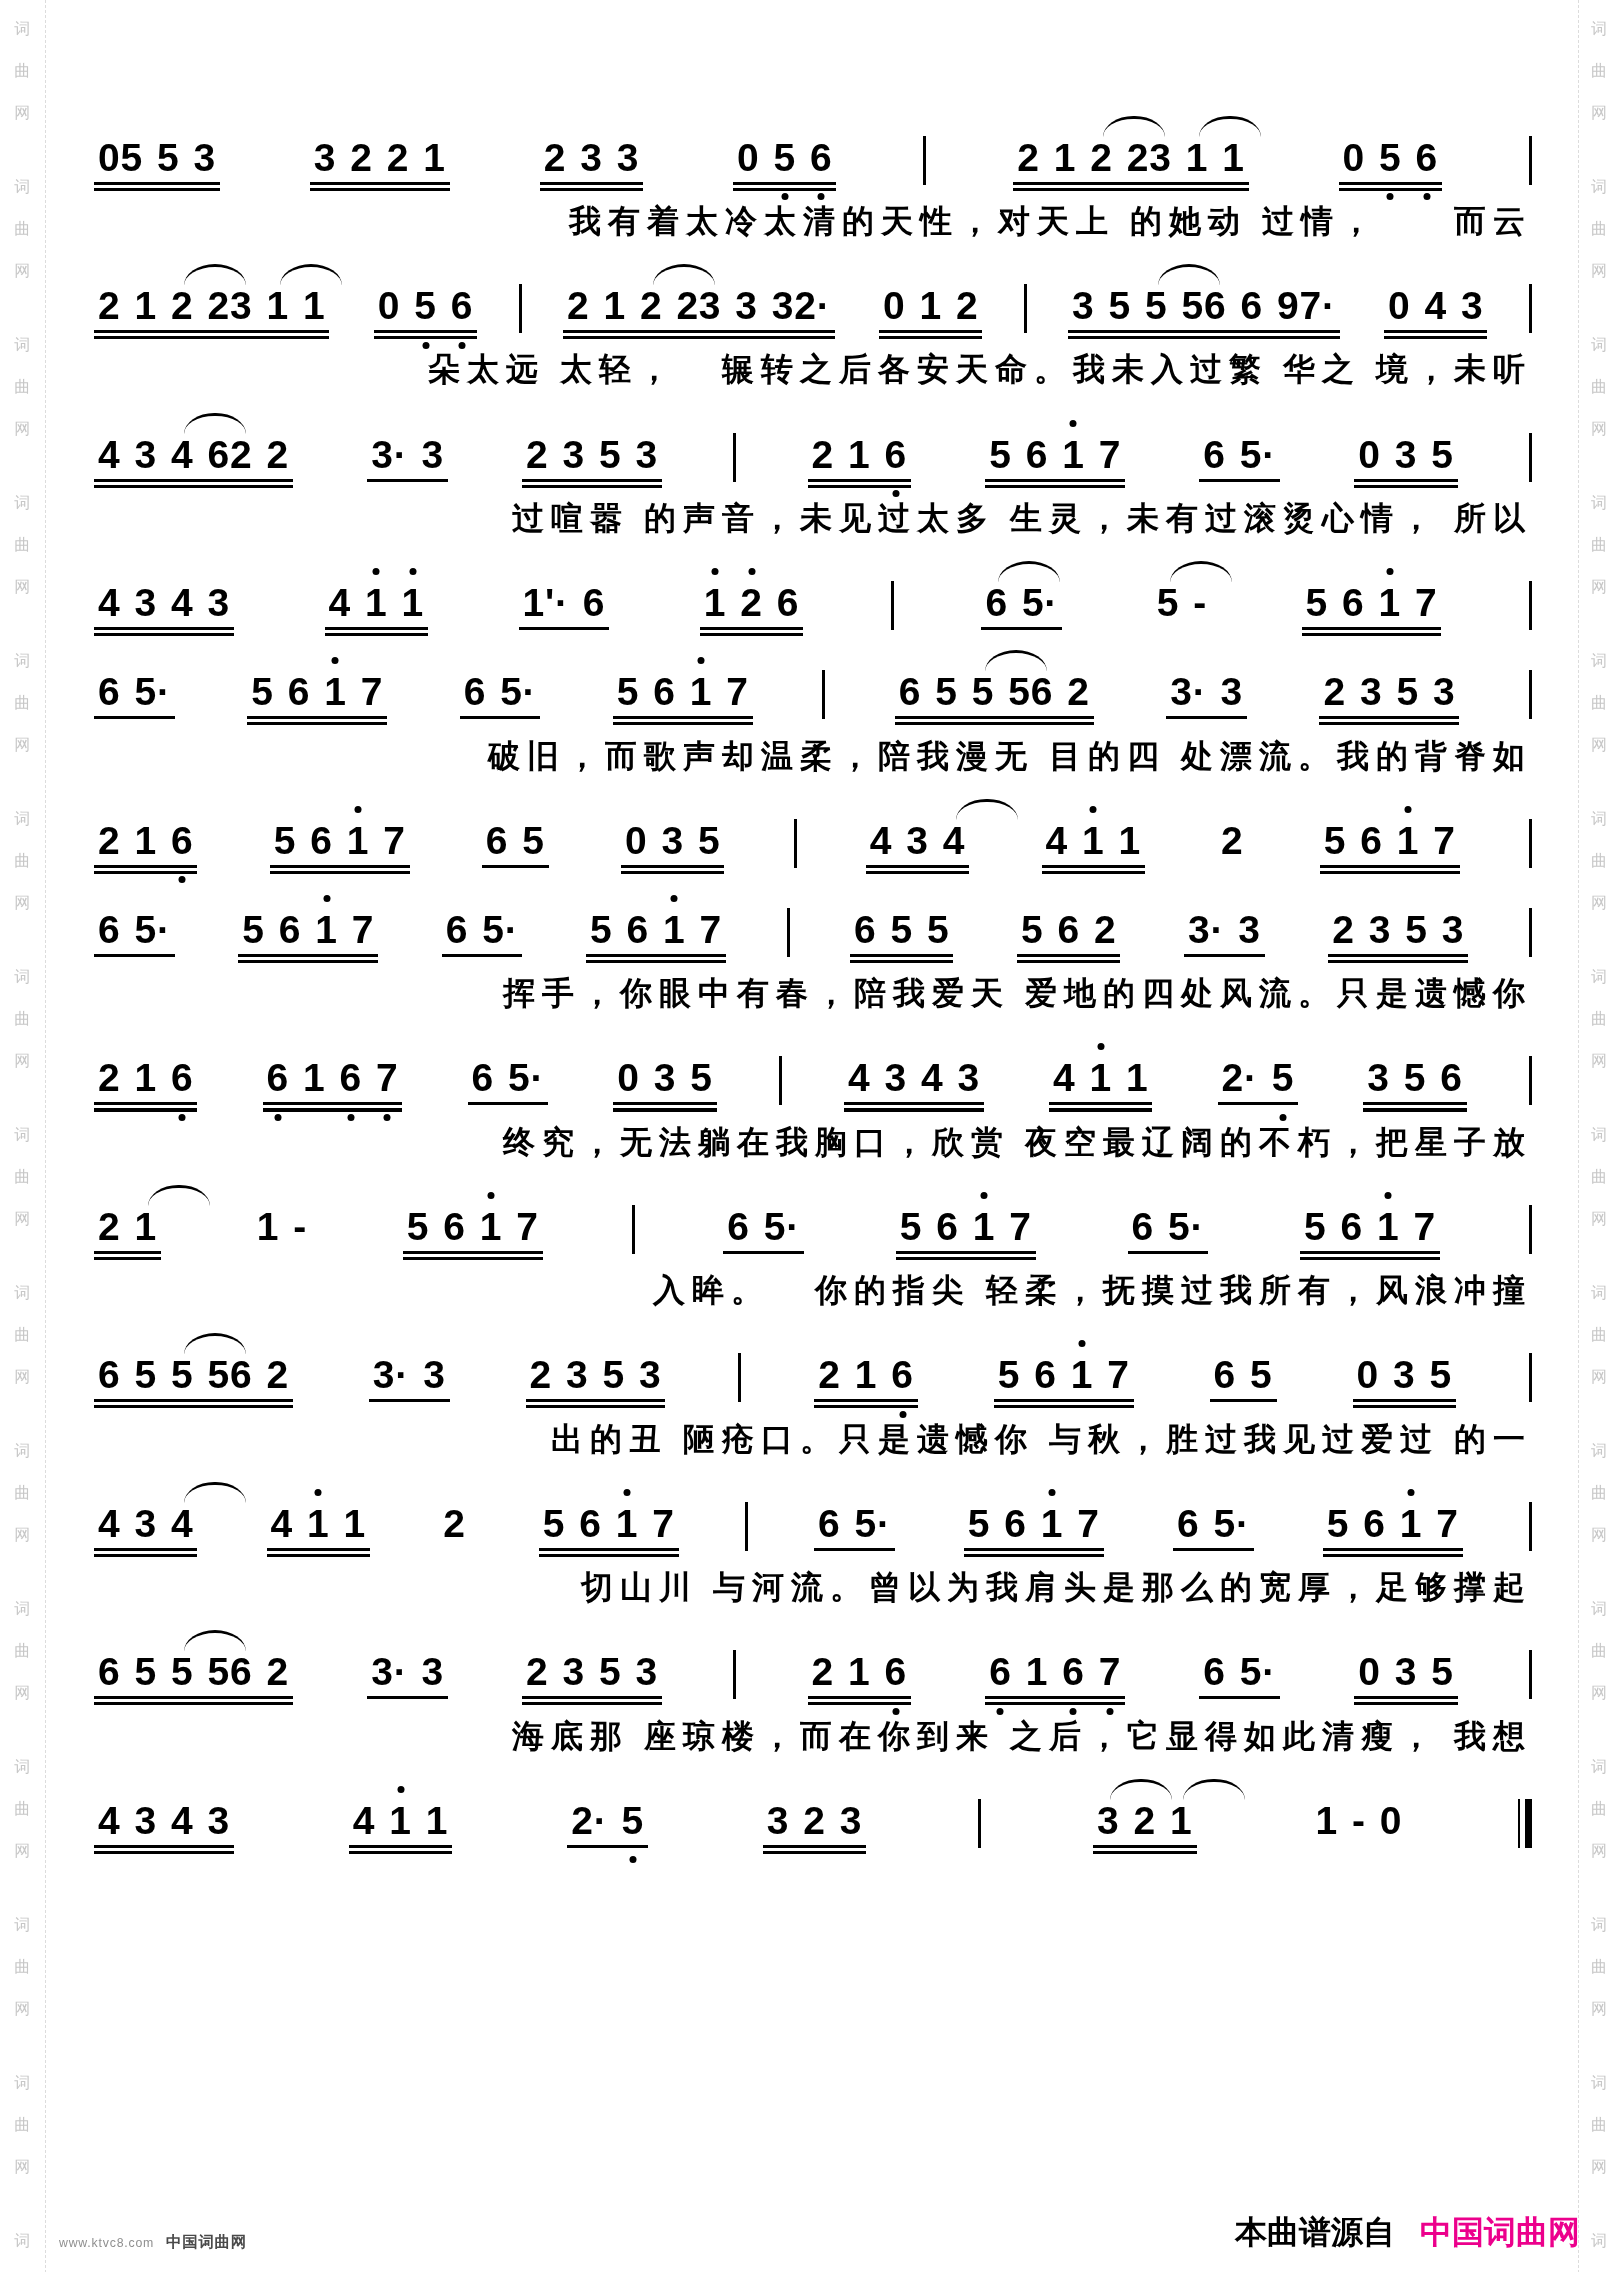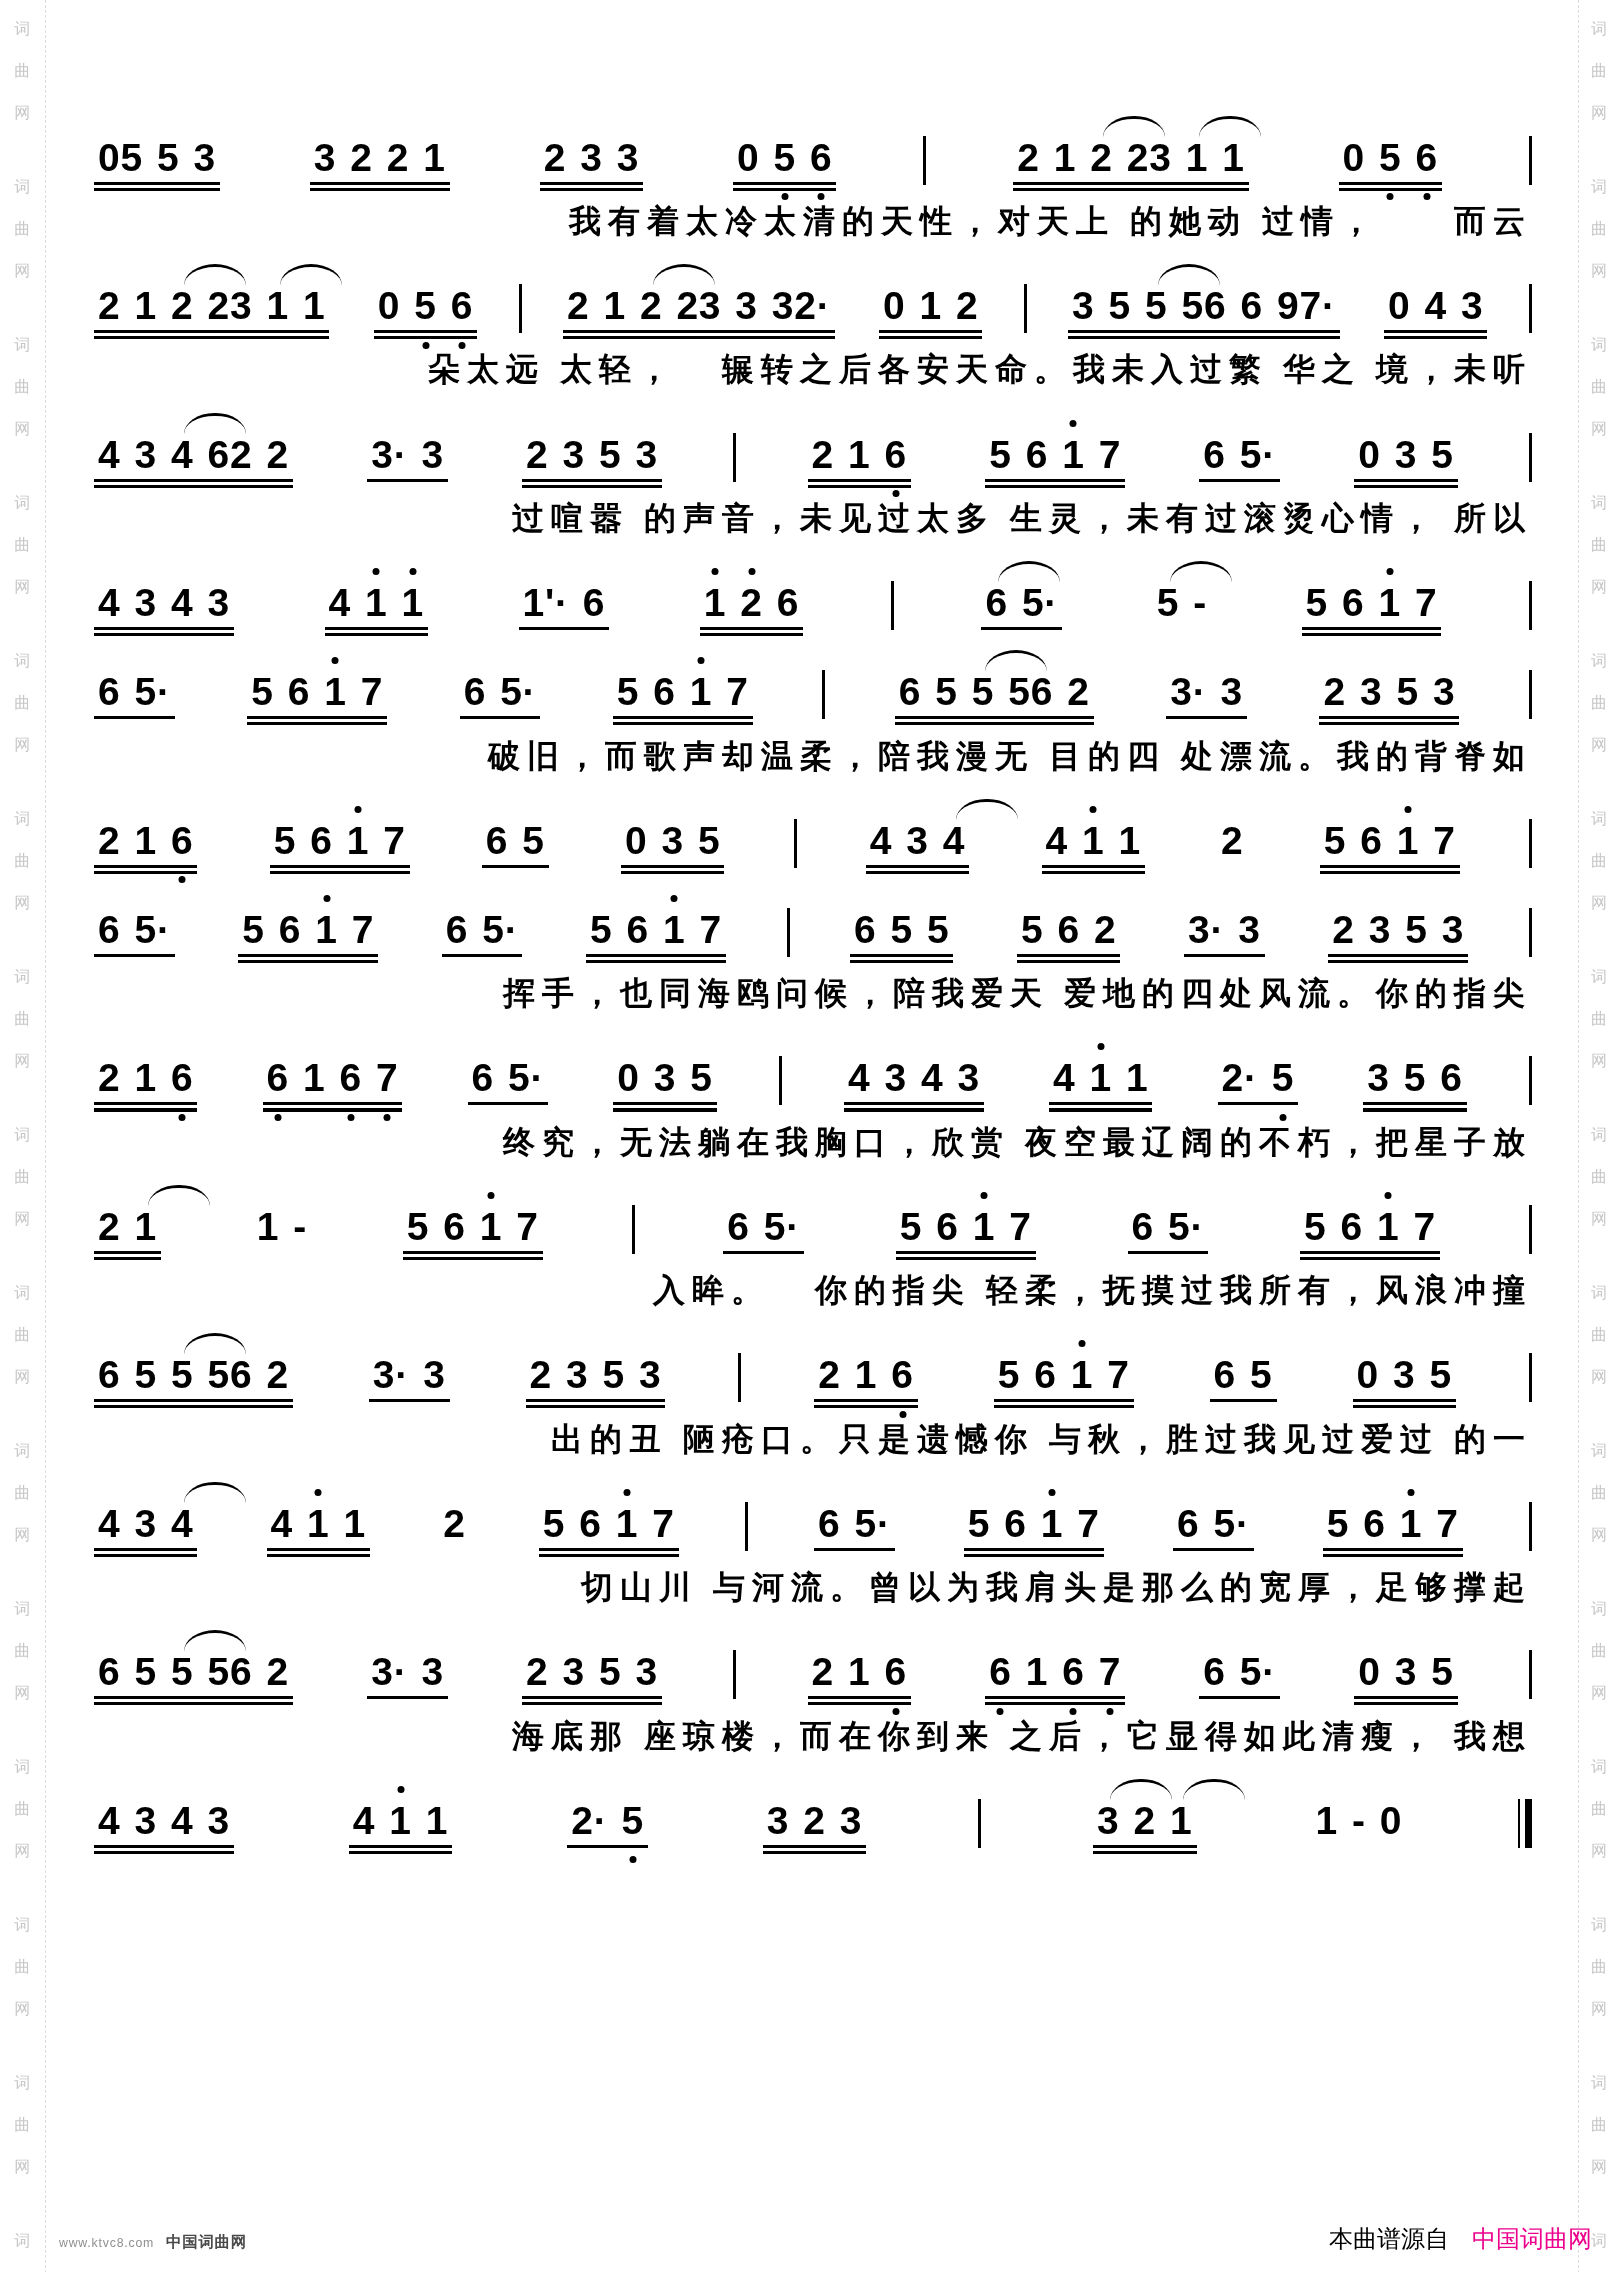--- a/index.html
+++ b/index.html
@@ -35,21 +35,21 @@
   .finalbar div{background:#000;height:49px;}
   .finalbar .thin{width:2.3px;}
   .finalbar .thick{width:7px;}
   .lyrics{margin-top:15.4px;font-size:32px;font-weight:bold;letter-spacing:7px;white-space:pre;
           font-family:"Liberation Serif",serif;}
   
   .footer-left{position:absolute;left:59px;bottom:20px;font-size:12.3px;color:#8f8f8f;
                letter-spacing:0.8px;}
   .footer-left .brand{color:#4a4a4a;font-weight:bold;font-size:15.4px;margin-left:7.7px;
                       font-family:"Liberation Serif",serif;}
-  .footer-right{position:absolute;right:26px;bottom:18.5px;font-size:24px;font-weight:normal;
+  .footer-right{position:absolute;right:38px;bottom:18.5px;font-size:32px;font-weight:bold;
                 font-family:"Liberation Serif",serif;}
   .footer-right .brand{margin-left:17px;}
 </style>
 </head>
 <body>
 
 <div class="page">
 
   <div class="edge-line left"></div>
   <div class="edge-line right"></div>
@@ -557,21 +557,21 @@
           <div class="grp u2">
             <span class="note">2</span>
             <span class="note">3</span>
             <span class="note">5</span>
             <span class="note">3</span>
             <div class="ul l1"></div>
             <div class="ul l2"></div>
           </div>
           <div class="bar"></div>
         </div>
-        <div class="lyrics">挥手，也同海鸥问候，陪我爱天 爱地的四处风流。你的指尖</div>
+        <div class="lyrics">挥手，你眼中有春，陪我爱天 爱地的四处风流。只是遗憾你</div>
       </div>
       <div class="system">
         <div class="notes-row">
           <div class="grp u2">
             <span class="note">2</span>
             <span class="note">1</span>
             <span class="note">6<span class="odot down"></span></span>
             <div class="ul l1"></div>
             <div class="ul l2"></div>
           </div>

